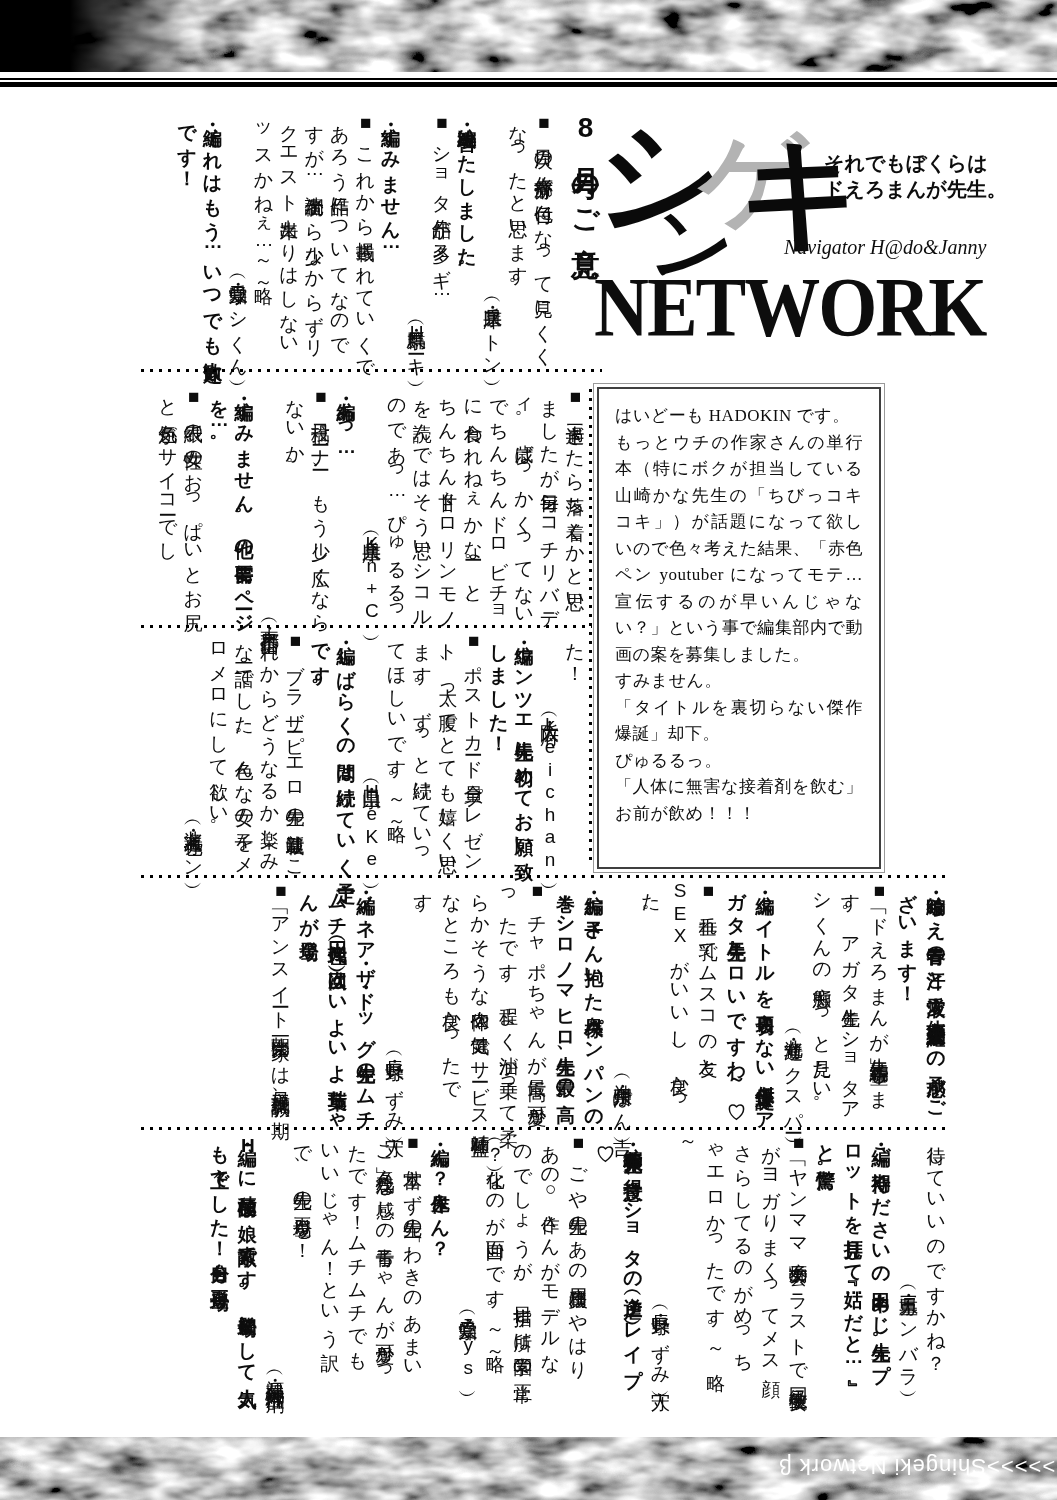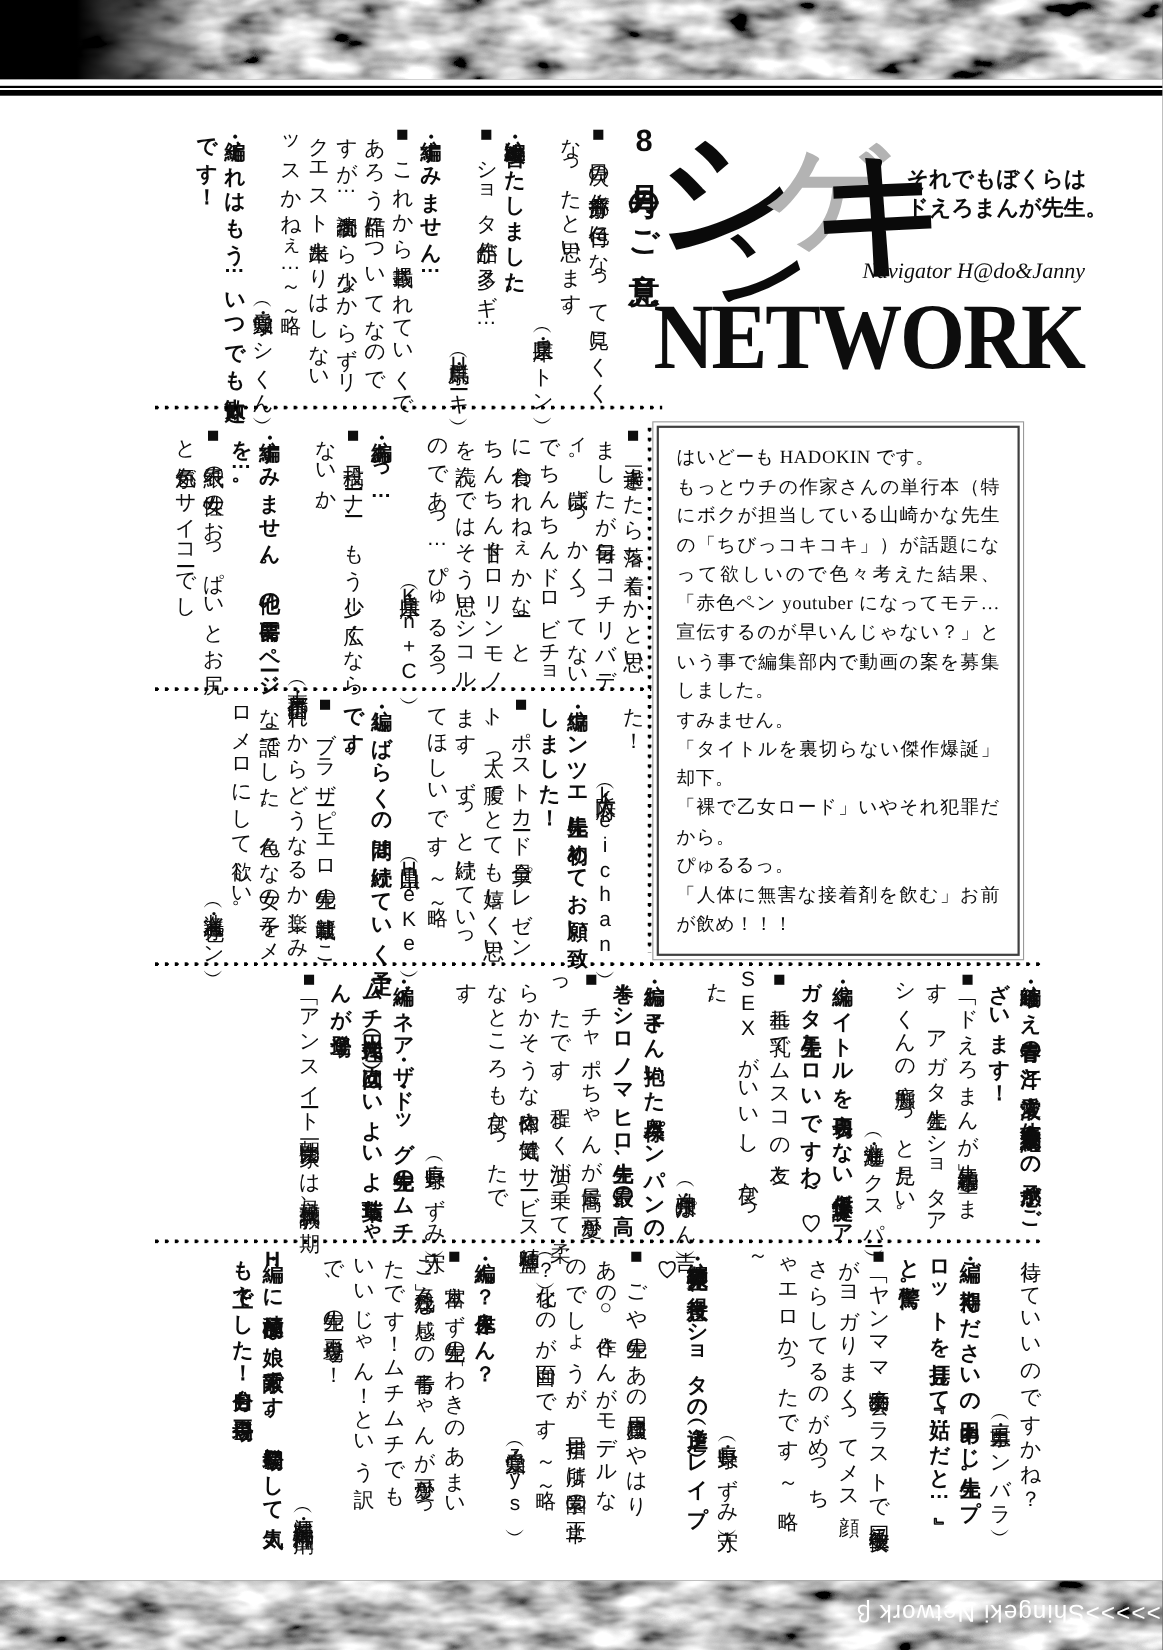--- a/index.html
+++ b/index.html
@@ -50,21 +50,21 @@
         background-size:9px 5px;background-repeat:repeat-x;}
   #sep1{left:140px;top:368px;width:462px;}
   #sep2{left:140px;top:624px;width:452px;}
   #sep3{left:140px;top:874px;width:810px;}
   #sep4{left:140px;top:1126px;width:810px;}
   .vsep{position:absolute;width:5px;background-image:radial-gradient(circle at 2.5px 2.5px,#000 1.7px,rgba(0,0,0,0) 2px);
         background-size:5px 9px;background-repeat:repeat-y;}
   #vsep1{left:588px;top:388px;height:478px;}
 
   
-  #editor-note-box{position:absolute;left:597px;top:387px;width:330px;height:482px;box-sizing:border-box;
+  #editor-note-box{position:absolute;left:597px;top:387px;width:284px;height:482px;box-sizing:border-box;
         border:2px solid #3f3f3f;outline:1px solid #9a9a9a;outline-offset:3px;
         padding:14px 16px;font-family:"Liberation Serif",serif;font-size:17px;line-height:1.56;
         letter-spacing:0.5px;text-align:justify;background:#fff;}
   .box-line{margin:0;}
   .box-line.blank{height:1.55em;}
 </style>
 </head>
 <body>
 
 <div class="page">
@@ -139,21 +139,20 @@
   </div>
     </div>
 
   <div class="vsep" id="vsep1"></div>
 
   <div id="editor-note-box">
       <p class="box-line">はいどーも HADOKIN です。</p>
       <p class="box-line">もっとウチの作家さんの単行本（特にボクが担当している山崎かな先生の「ちびっコキコキ」）が話題になって欲しいので色々考えた結果、「赤色ペン youtuber になってモテ…宣伝するのが早いんじゃない？」という事で編集部内で動画の案を募集しました。</p>
       <p class="box-line">すみません。</p>
       <p class="box-line">「タイトルを裏切らない傑作爆誕」却下。</p>
-      <p class="box-line">「裸で乙女ロード」いやそれ犯罪だから。</p>
       <p class="box-line">ぴゅるるっ。</p>
       <p class="box-line">「人体に無害な接着剤を飲む」お前が飲め！！！</p>
       <p class="box-line blank"></p>
     </div>
 
   <div class="hsep" id="sep2"></div>
 
   <div class="v-text" id="sec3">
       <div class="comment">
     <span class="c-body">た！</span>

